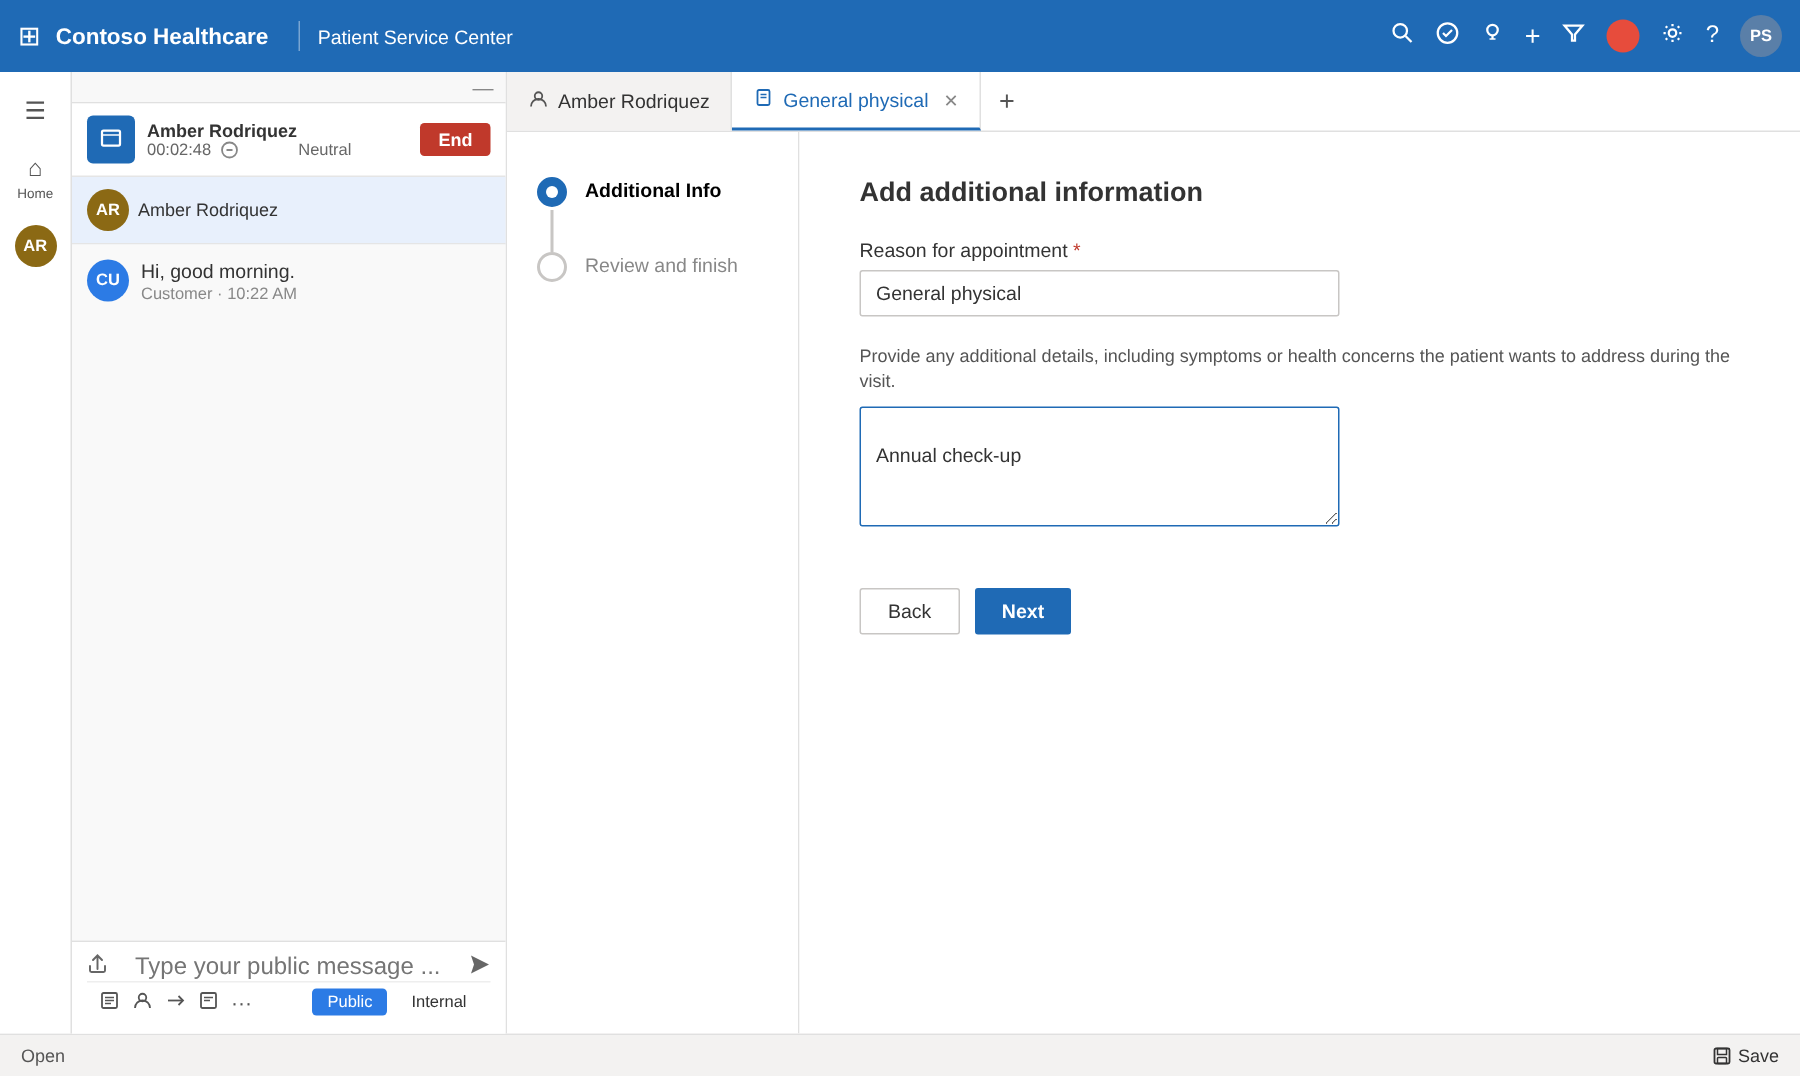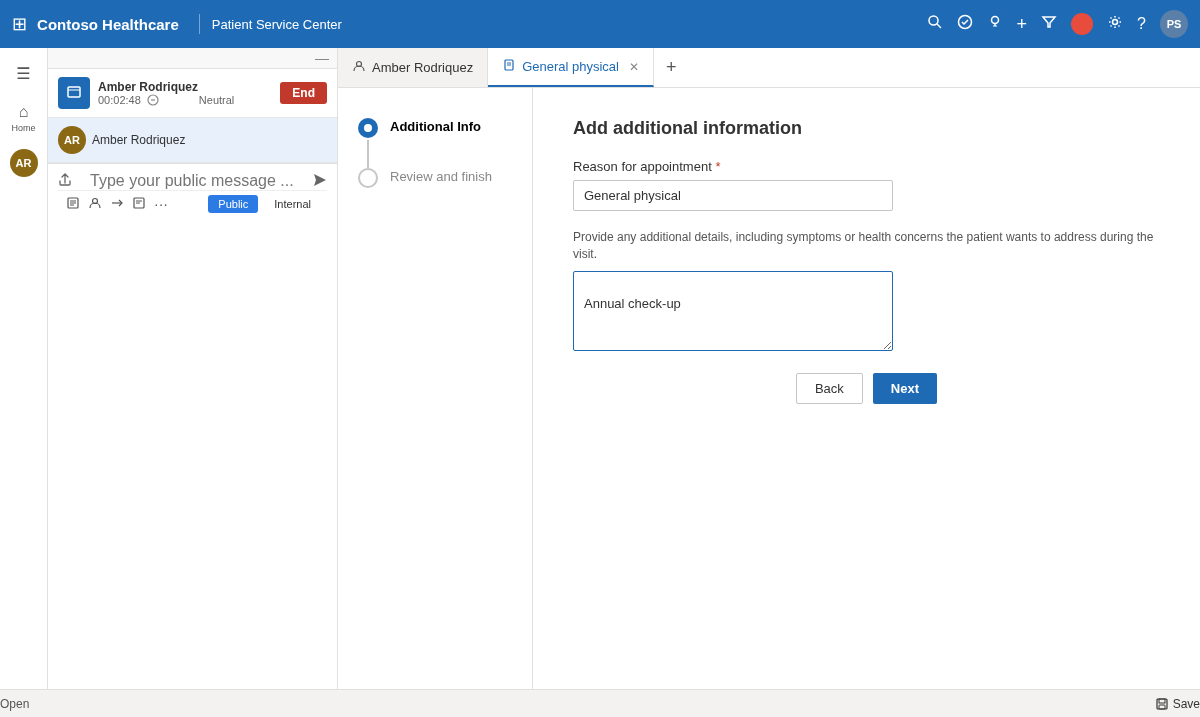--- a/index.html
+++ b/index.html
@@ -262,41 +262,40 @@
     .form-description { font-size: 12px; color: #555; margin-bottom: 8px; line-height: 1.4; }
     .form-textarea {
       width: 100%; max-width: 320px; height: 80px; border: 1.5px solid #1f6ab5;
       padding: 24px 10px; font-size: 13px; color: #333; resize: vertical;
       outline: none; border-radius: 2px;
     }
 
     .form-actions {
       display: flex;
       gap: 10px;
-      margin-top: 18px;
-      justify-content: center;
+      margin-top: 36px;
     }
     .btn-back {
       padding: 7px 18px; border: 1px solid #c8c6c4; background: #fff;
       font-size: 13px; cursor: pointer; border-radius: 2px; color: #333;
     }
     .btn-next {
       padding: 7px 18px; border: none; background: #1f6ab5;
       font-size: 13px; cursor: pointer; border-radius: 2px; color: white;
       font-weight: 600;
     }
 
     
     .status-bar {
       height: 28px;
       background: #f3f2f1;
       border-top: 1px solid #e0e0e0;
       display: flex;
       align-items: center;
-      padding: 0 0;
+      padding: 0 14px;
       font-size: 12px;
       color: #555;
       gap: 12px;
     }
     .status-bar .save-btn {
       margin-left: auto;
       display: flex;
       align-items: center;
       gap: 4px;
       font-size: 12px;
@@ -388,20 +387,29 @@
           </div>
         </div>
         <button class="end-btn">End</button>
       </div>
 
       <div style="display:flex;align-items:center;padding:8px 10px;border-bottom:1px solid #e5e5e5;font-size:12px;color:#333;gap:6px;background:#e8f0fc;">
         <div style="width:28px;height:28px;background:#8b6914;border-radius:50%;display:flex;align-items:center;justify-content:center;font-size:11px;font-weight:600;color:white;">AR</div>
         <span>Amber Rodriquez</span>
       </div>
 
+      <div class="chat-messages">
+        <div class="chat-bubble">
+          <div class="bubble-avatar">CU</div>
+          <div class="bubble-content">
+            <div class="bubble-text">Hi, good morning.</div>
+            <div class="bubble-time">Customer · 10:22 AM</div>
+          </div>
+        </div>
+      </div>
 
       <div class="chat-input-area">
         <div class="chat-input-row">
           <span class="attach-icon">
             <svg width="14" height="14" viewBox="0 0 14 14" fill="none">
                 <path d="M7 1v9M4 4l3-3 3 3" stroke="#666" stroke-width="1.3" stroke-linecap="round"></path>
                 <path d="M2 8v3a1 1 0 001 1h8a1 1 0 001-1V8" stroke="#666" stroke-width="1.3" stroke-linecap="round"></path>
               </svg>
           </span>
           <input class="msg-input" type="text" placeholder="Type your public message ..." style="">

